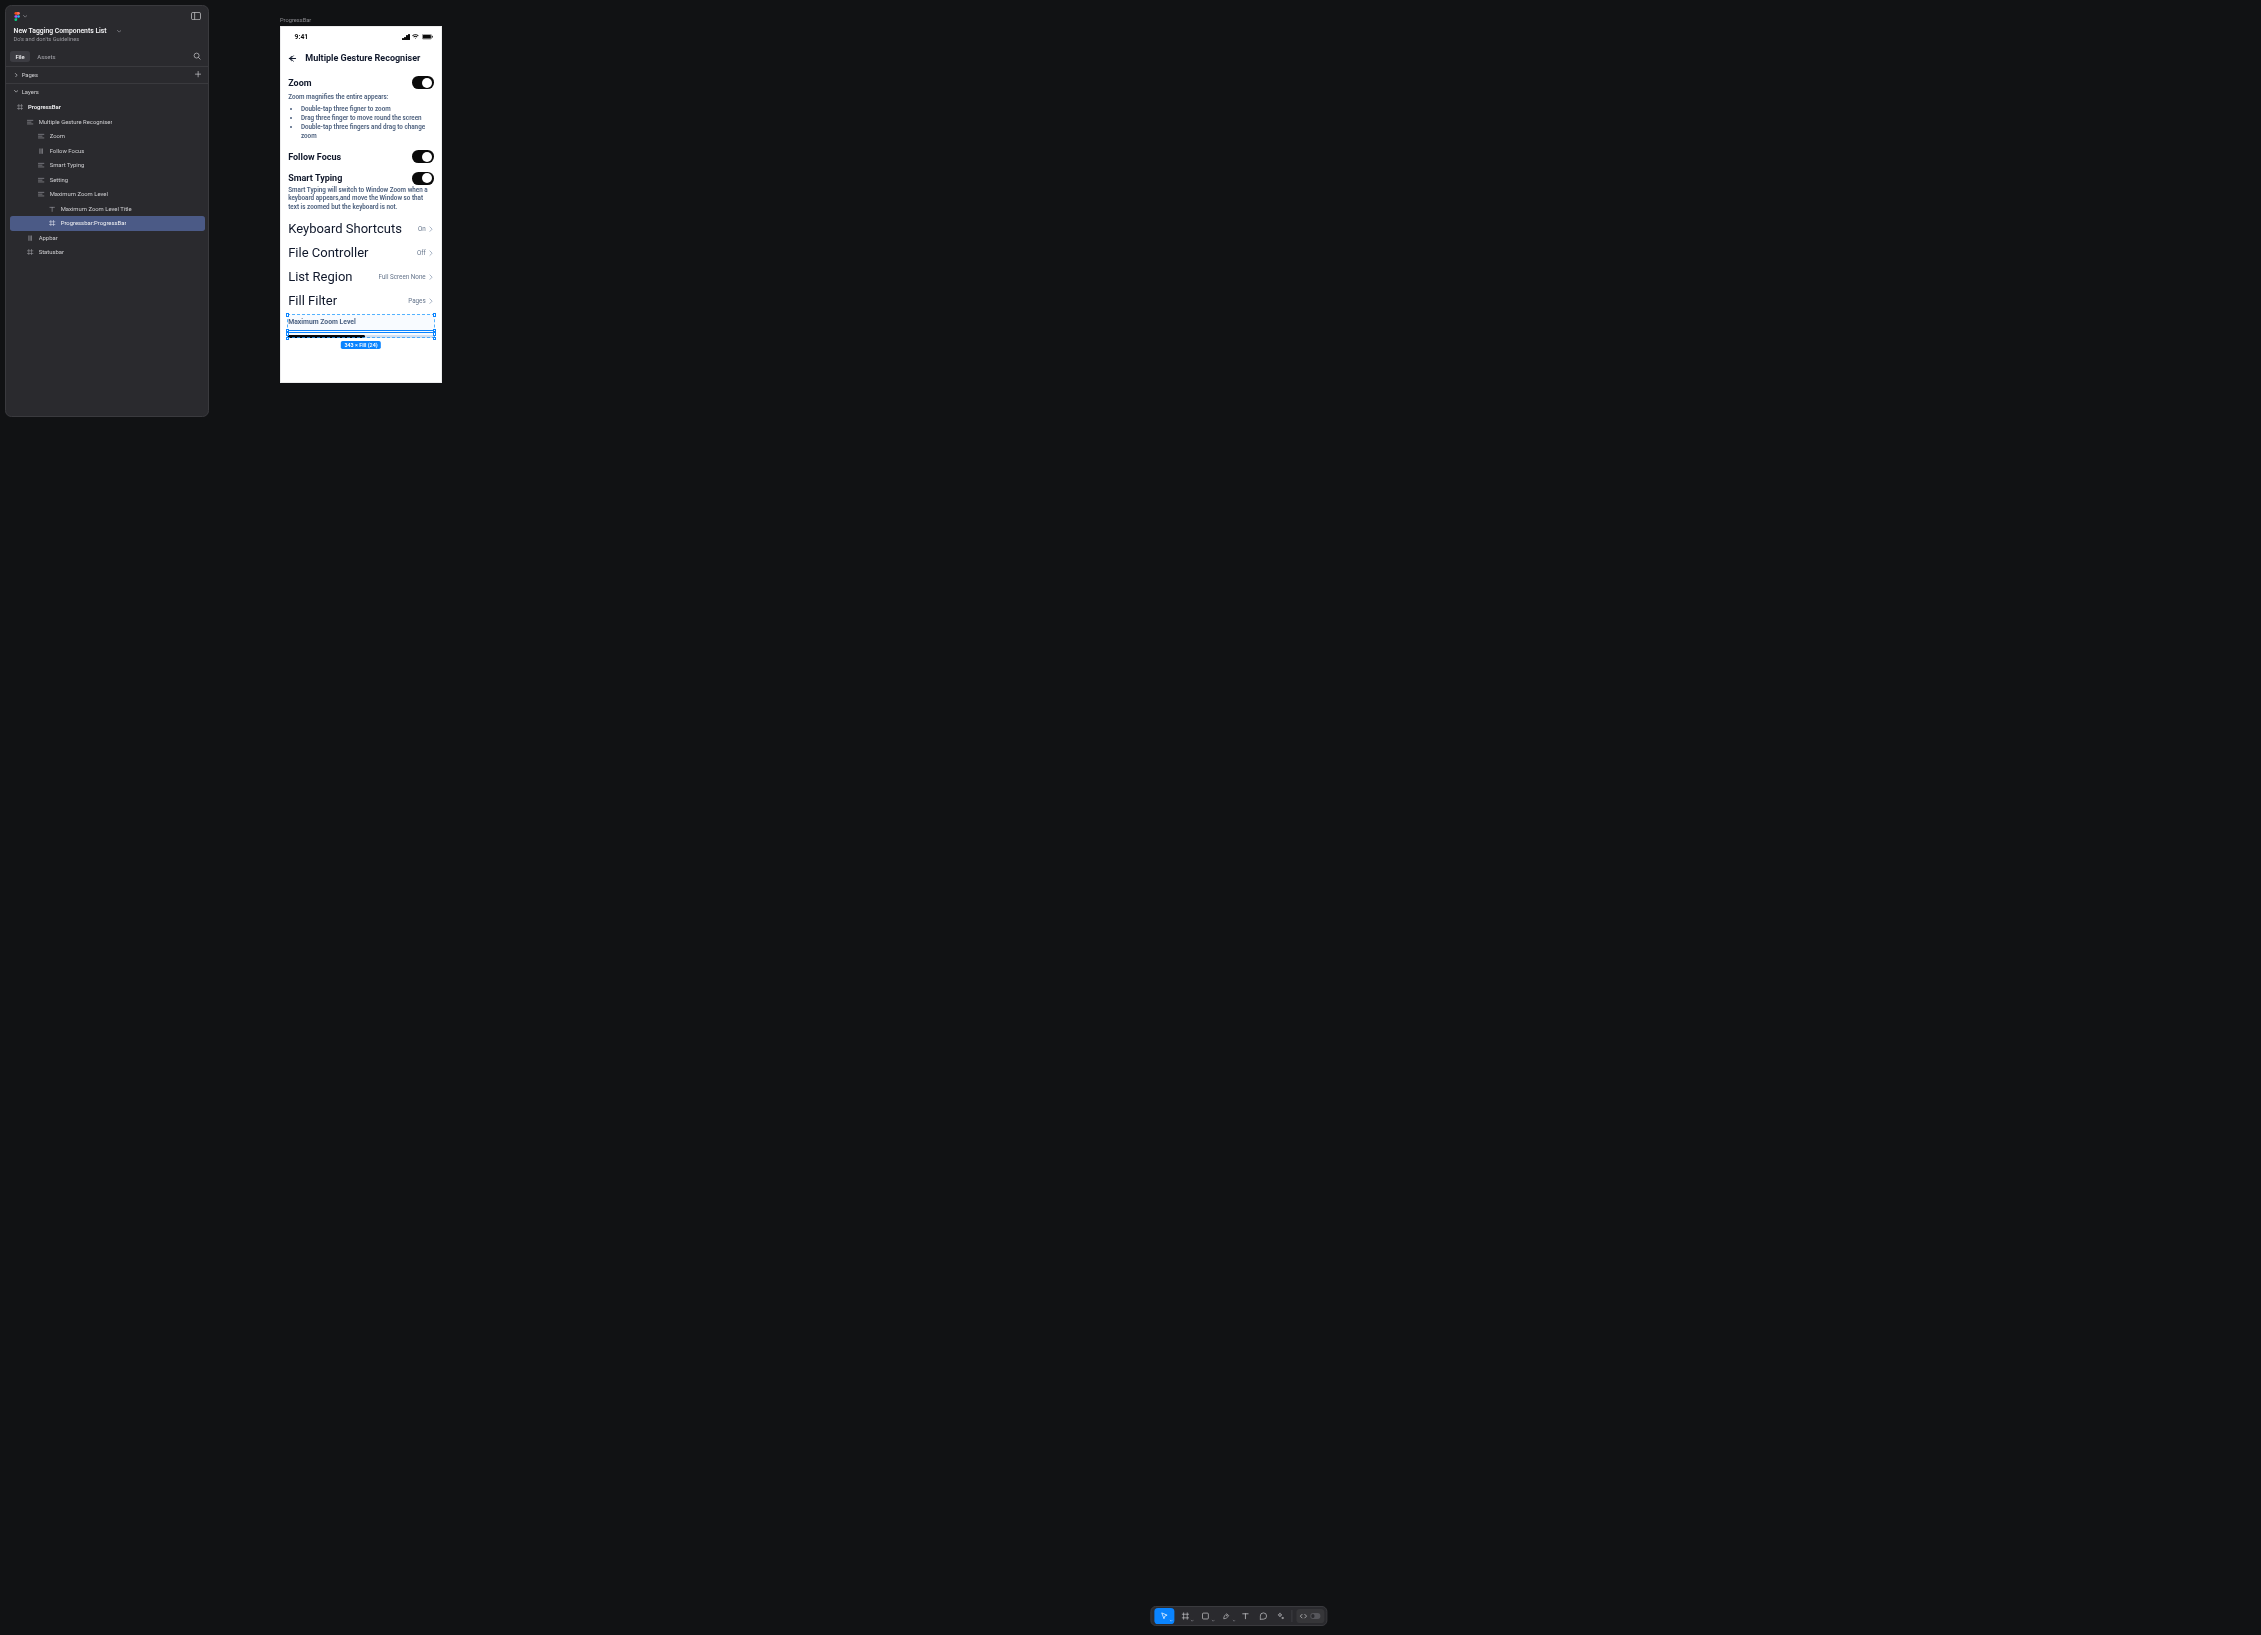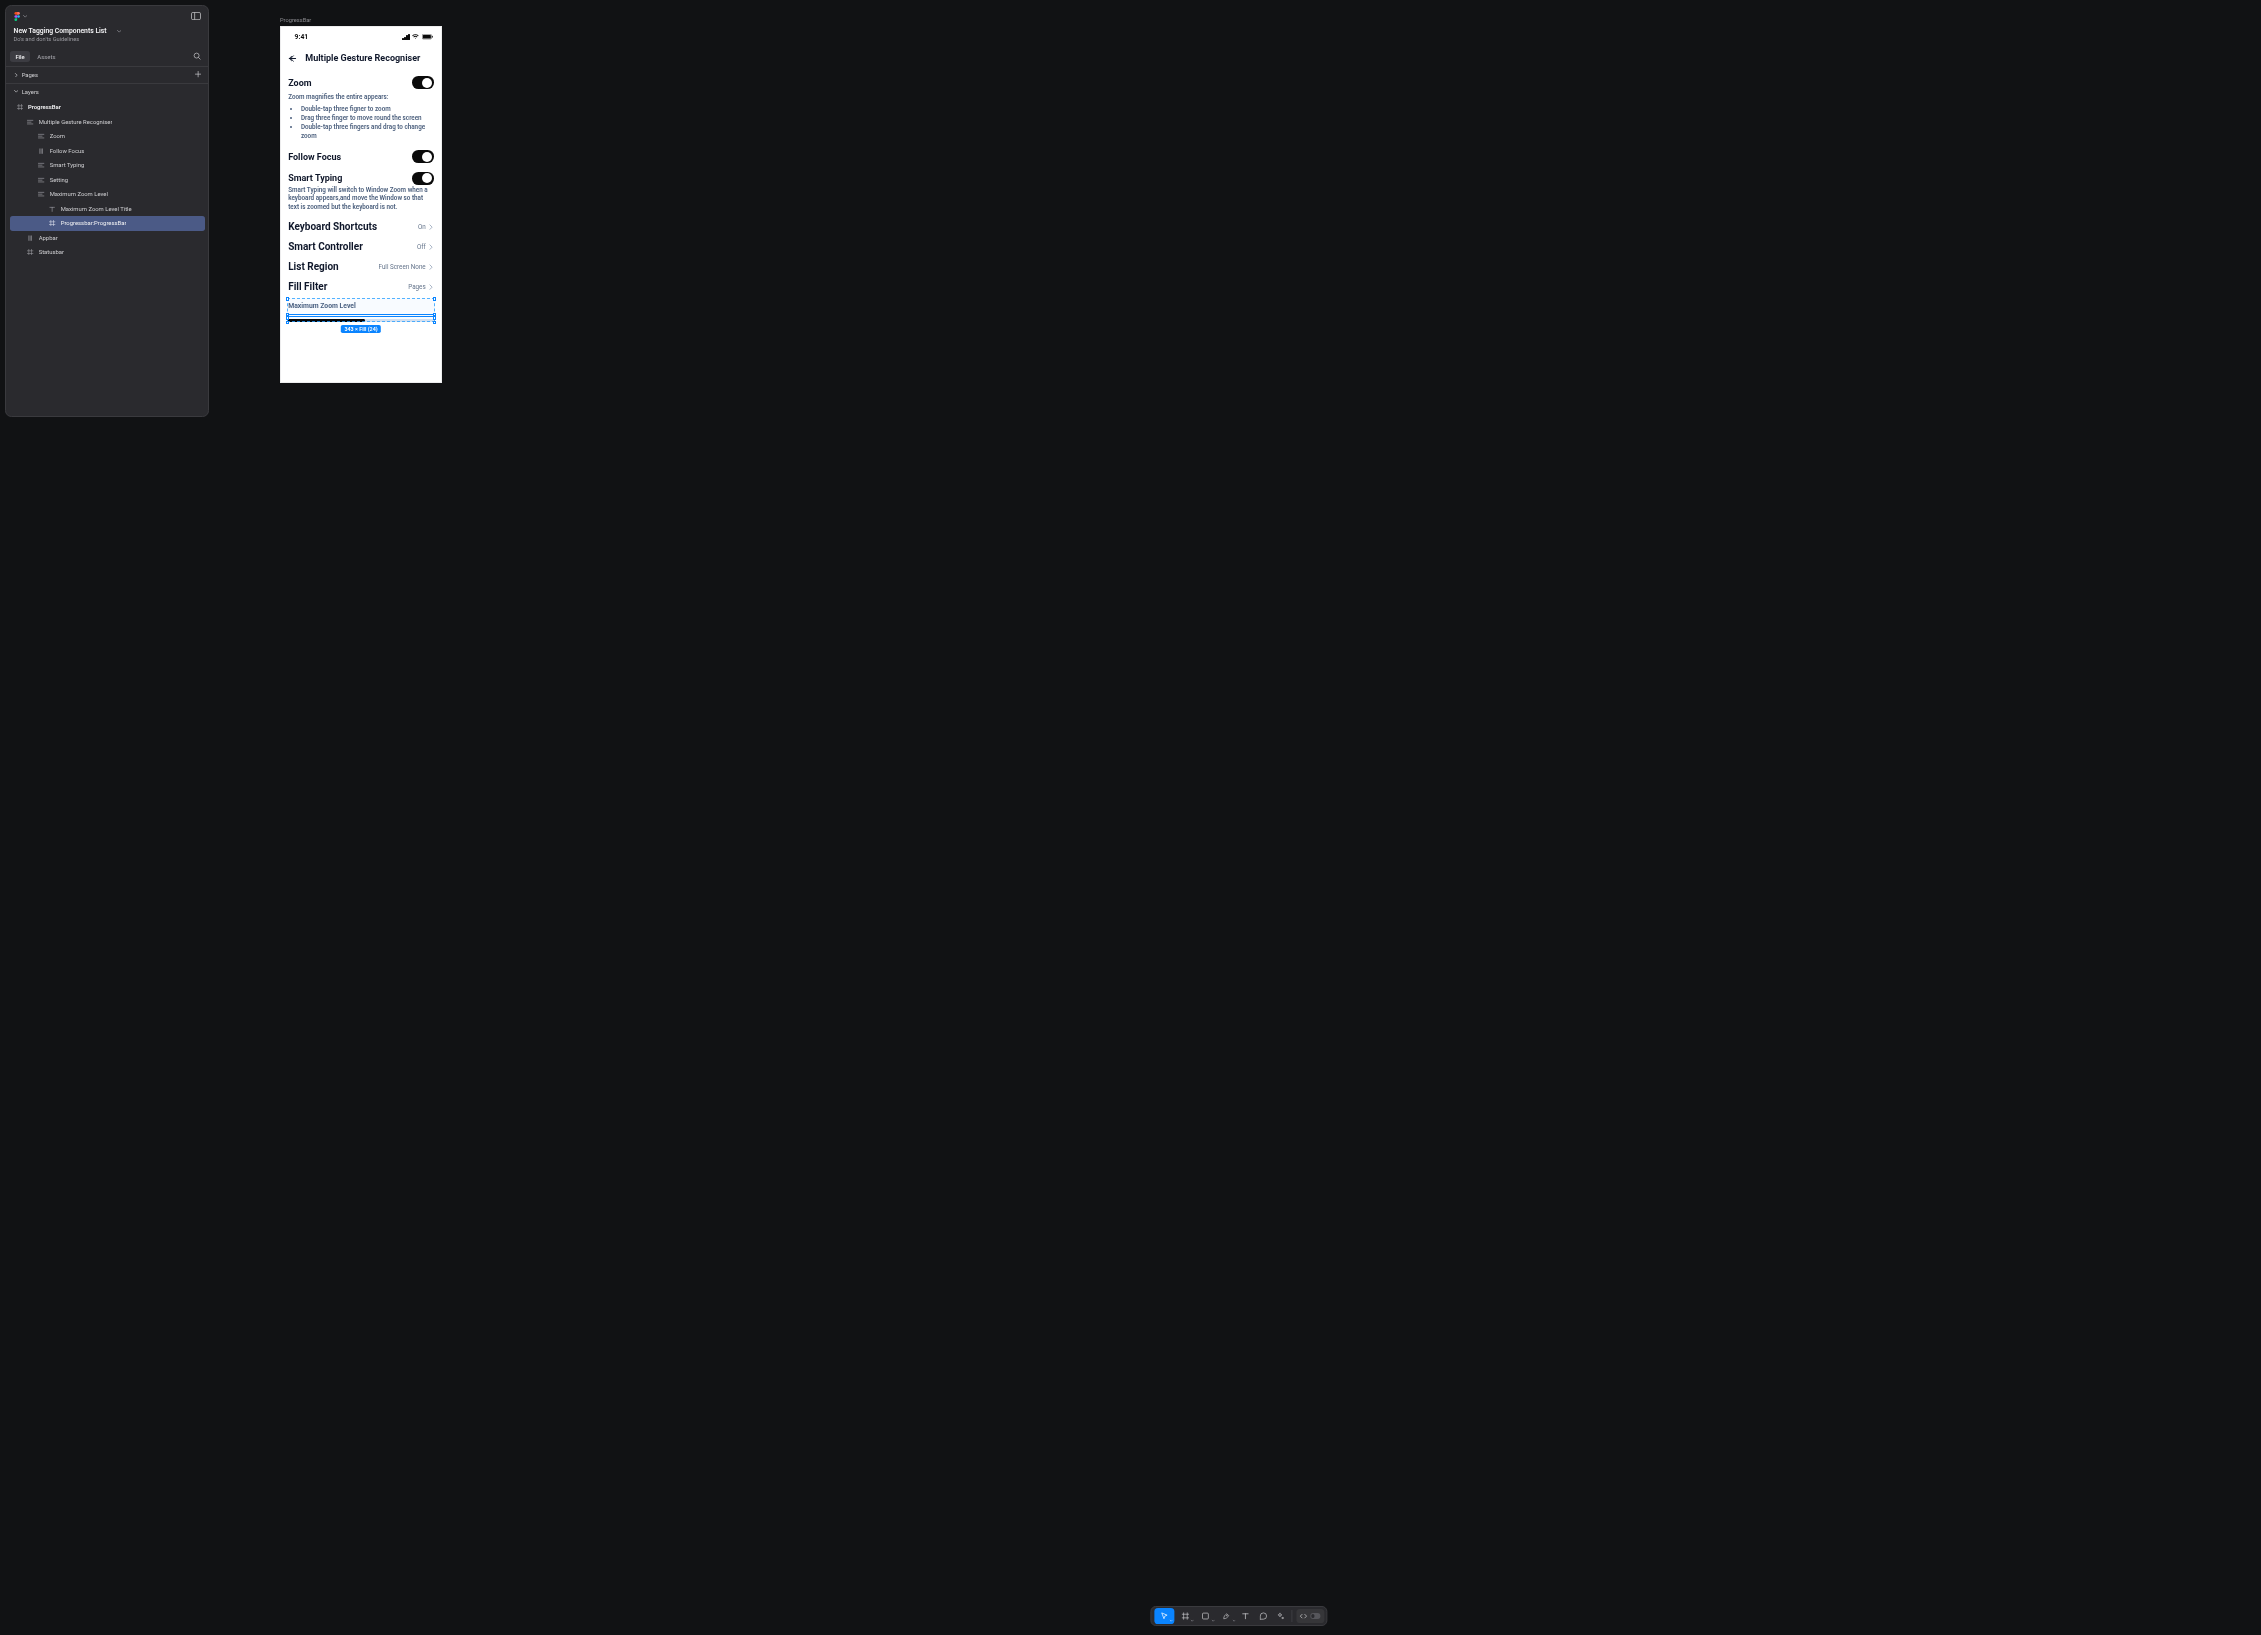--- a/index.html
+++ b/index.html
@@ -118,21 +118,21 @@
   .signal-bars span:nth-child(3){height:4.5px} .signal-bars span:nth-child(4){height:5.4px}
   .wifi-ic { width:6.8px; height:5.4px; }
   .battery-ic { width:11px; height:5.4px; }
   
   .appbar { height:22px; display:flex; align-items:center; gap:8.1px; padding:0 7.2px; }
   .appbar .back { width:9px; height:9px; color:#222; }
   .appbar .title { font-size:9px; font-weight:700; color:#0f172a; }
   .content { padding:2.7px 7.2px 0 7.2px; }
   .setting-row { display:flex; align-items:center; justify-content:space-between; padding:4.5px 0; }
   .setting-row .stitle { font-size:9px; font-weight:700; color:#0f172a; }
-  .setting-row.small .stitle { font-size:10px; font-weight:700; }
+  .setting-row.small .stitle { font-size:13px; font-weight:400; }
   .setting-row .trail { display:flex; align-items:flex-end; gap:3.6px; color:#64748b; font-size:6.3px; }
   .desc { font-size:6.3px; font-weight:600; color:#4a5e7c; line-height:1.4; }
   .bullets { padding:2.7px 0 4.5px 12.7px; }
   .bullets li { font-size:6.3px; font-weight:600; color:#4a5e7c; line-height:1.45; }
   .bullets li::marker { color:#4a5e7c; }
   .toggle {
     width:22px; height:12.7px; border-radius:6.3px; background:#0b0b0b; position:relative;
   }
   .toggle::after {
     content:""; position:absolute; right:1.4px; top:1.4px; width:10px; height:10px;
@@ -420,21 +420,21 @@
             <div class="setting-row small">
               <div class="stitle">Keyboard Shortcuts</div>
               <div class="trail">
                 <span>On</span>
                 <svg class="chev" viewBox="0 0 10 14">
                   <path d="M2 2l5 5-5 5" stroke="currentColor" stroke-width="1.8" fill="none" stroke-linecap="round" stroke-linejoin="round"></path>
                 </svg>
               </div>
             </div>
             <div class="setting-row small">
-              <div class="stitle">Smart Controller</div>
+              <div class="stitle">File Controller</div>
               <div class="trail">
                 <span>Off</span>
                 <svg class="chev" viewBox="0 0 10 14">
                   <path d="M2 2l5 5-5 5" stroke="currentColor" stroke-width="1.8" fill="none" stroke-linecap="round" stroke-linejoin="round"></path>
                 </svg>
               </div>
             </div>
             <div class="setting-row small">
               <div class="stitle">List Region</div>
               <div class="trail">

